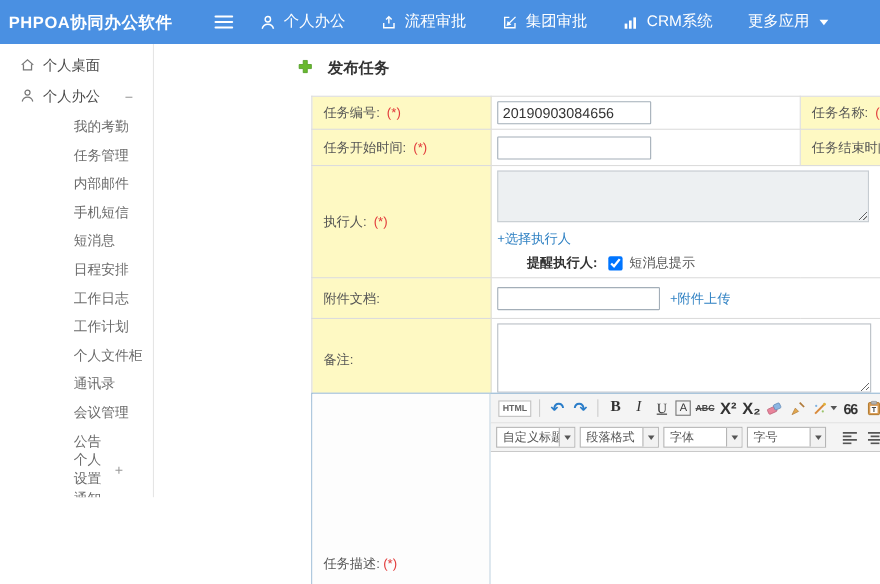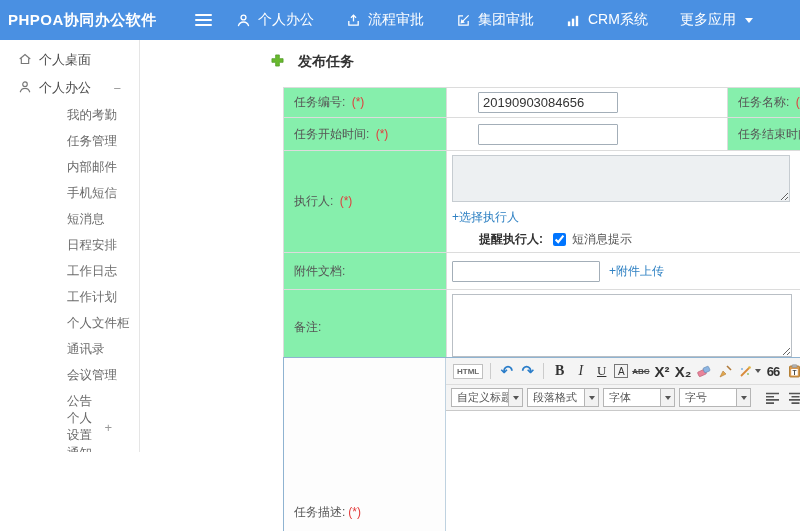--- a/index.html
+++ b/index.html
@@ -32,26 +32,26 @@
 
   
   .content { position:absolute; left:141px; top:40px; width:659px; height:491px;
     background:#fff; overflow:hidden; }
   .page-title { position:absolute; left:130px; top:13px; display:flex;
     align-items:center; gap:14px; font-size:14px; font-weight:bold; color:#333; }
 
   table.form { position:absolute; left:142px; top:47px; width:1150px;
     border-collapse:collapse; table-layout:fixed; background:#fff; }
   table.form td { border:1px solid #dcdcdc; font-size:12px; color:#555; vertical-align:middle; }
-  td.lbl { padding-left:10px; background:#86efac; }
+  td.lbl { padding-left:10px; background:#fef9c3; }
   .star { color:#e23c3c; margin-left:3px; }
   .cellpad { padding:4px 0 4px 5px; }
   input.txt { height:21px; border:1px solid #a3aeb8; background:#fff; font-size:13px;
     color:#333; padding:0 4px; font-family:inherit; border-radius:1px; }
-  .w-num { width:140px;margin-left:26px; }
+  .w-num { width:140px; }
   .w-att { width:148px; }
   textarea.exec { width:338px; height:47px; background:#edf0f2; border:1px solid #c6ccd1;
     resize:both; font-family:inherit; }
   textarea.remark { width:340px; height:63px; background:#fff; border:1px solid #b9bfc5;
     resize:both; font-family:inherit; }
   .link { color:#2f81c3; font-size:12px; cursor:pointer; text-decoration:none; }
   .choose-line { margin-top:4px; }
   .remind-line { margin-top:5px; display:flex; align-items:center; gap:4px; }
   .remind-label { font-weight:bold; color:#333; font-size:12px;margin-left:27px; }
   .remind-line input { width:13px; height:13px; margin:0 2px 0 6px; }

